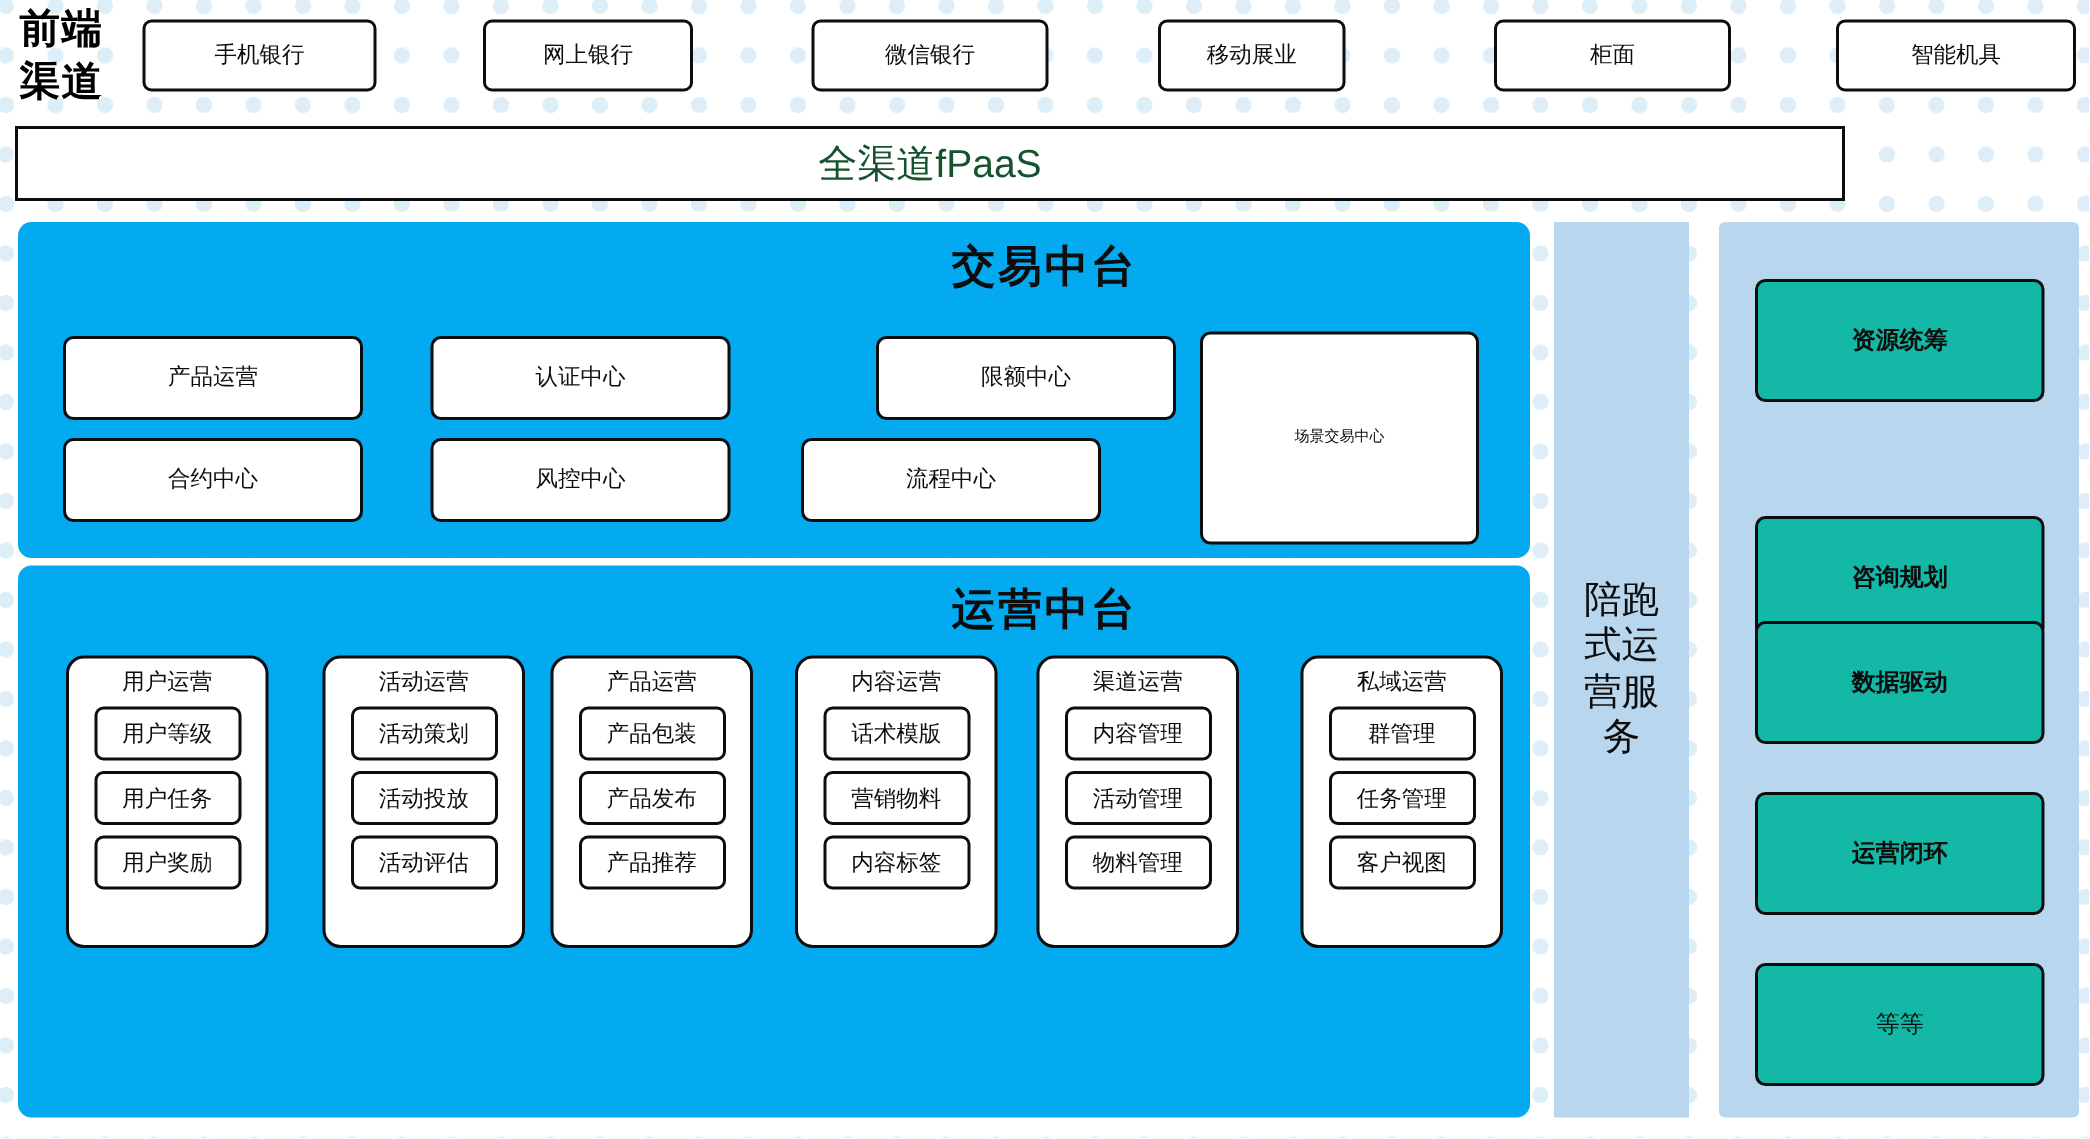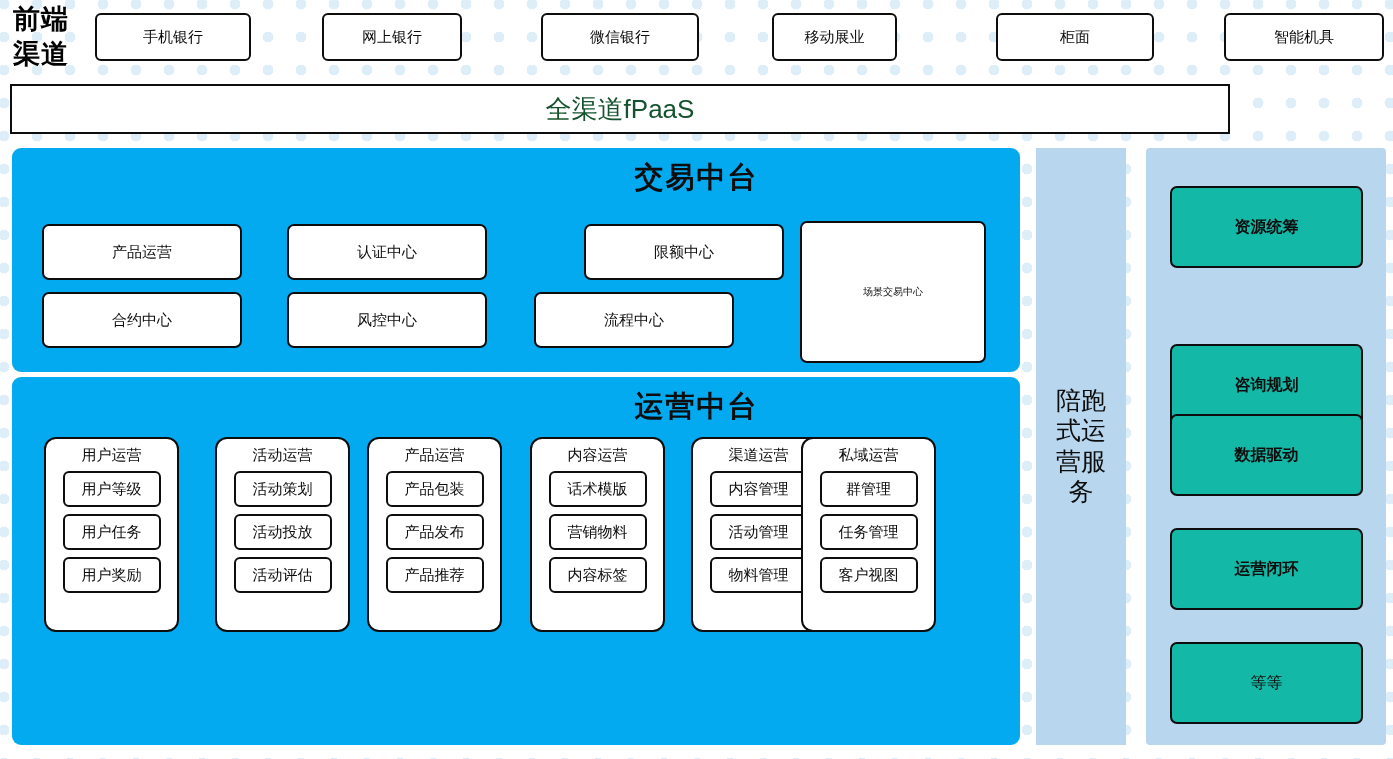--- a/index.html
+++ b/index.html
@@ -290,21 +290,21 @@
         <div class="ops-item">话术模版</div>
         <div class="ops-item">营销物料</div>
         <div class="ops-item">内容标签</div>
       </div>
       <div class="ops-group" style="left: 691px;">
         <div class="ops-group-title">渠道运营</div>
         <div class="ops-item">内容管理</div>
         <div class="ops-item">活动管理</div>
         <div class="ops-item">物料管理</div>
       </div>
-      <div class="ops-group" style="left: 801px;">
+      <div class="ops-group" style="left: 867px;">
         <div class="ops-group-title">私域运营</div>
         <div class="ops-item">群管理</div>
         <div class="ops-item">任务管理</div>
         <div class="ops-item">客户视图</div>
       </div>
     </div>
 
 
   <div id="service-column">
     <div id="service-column-label">陪跑式运营服务</div>

